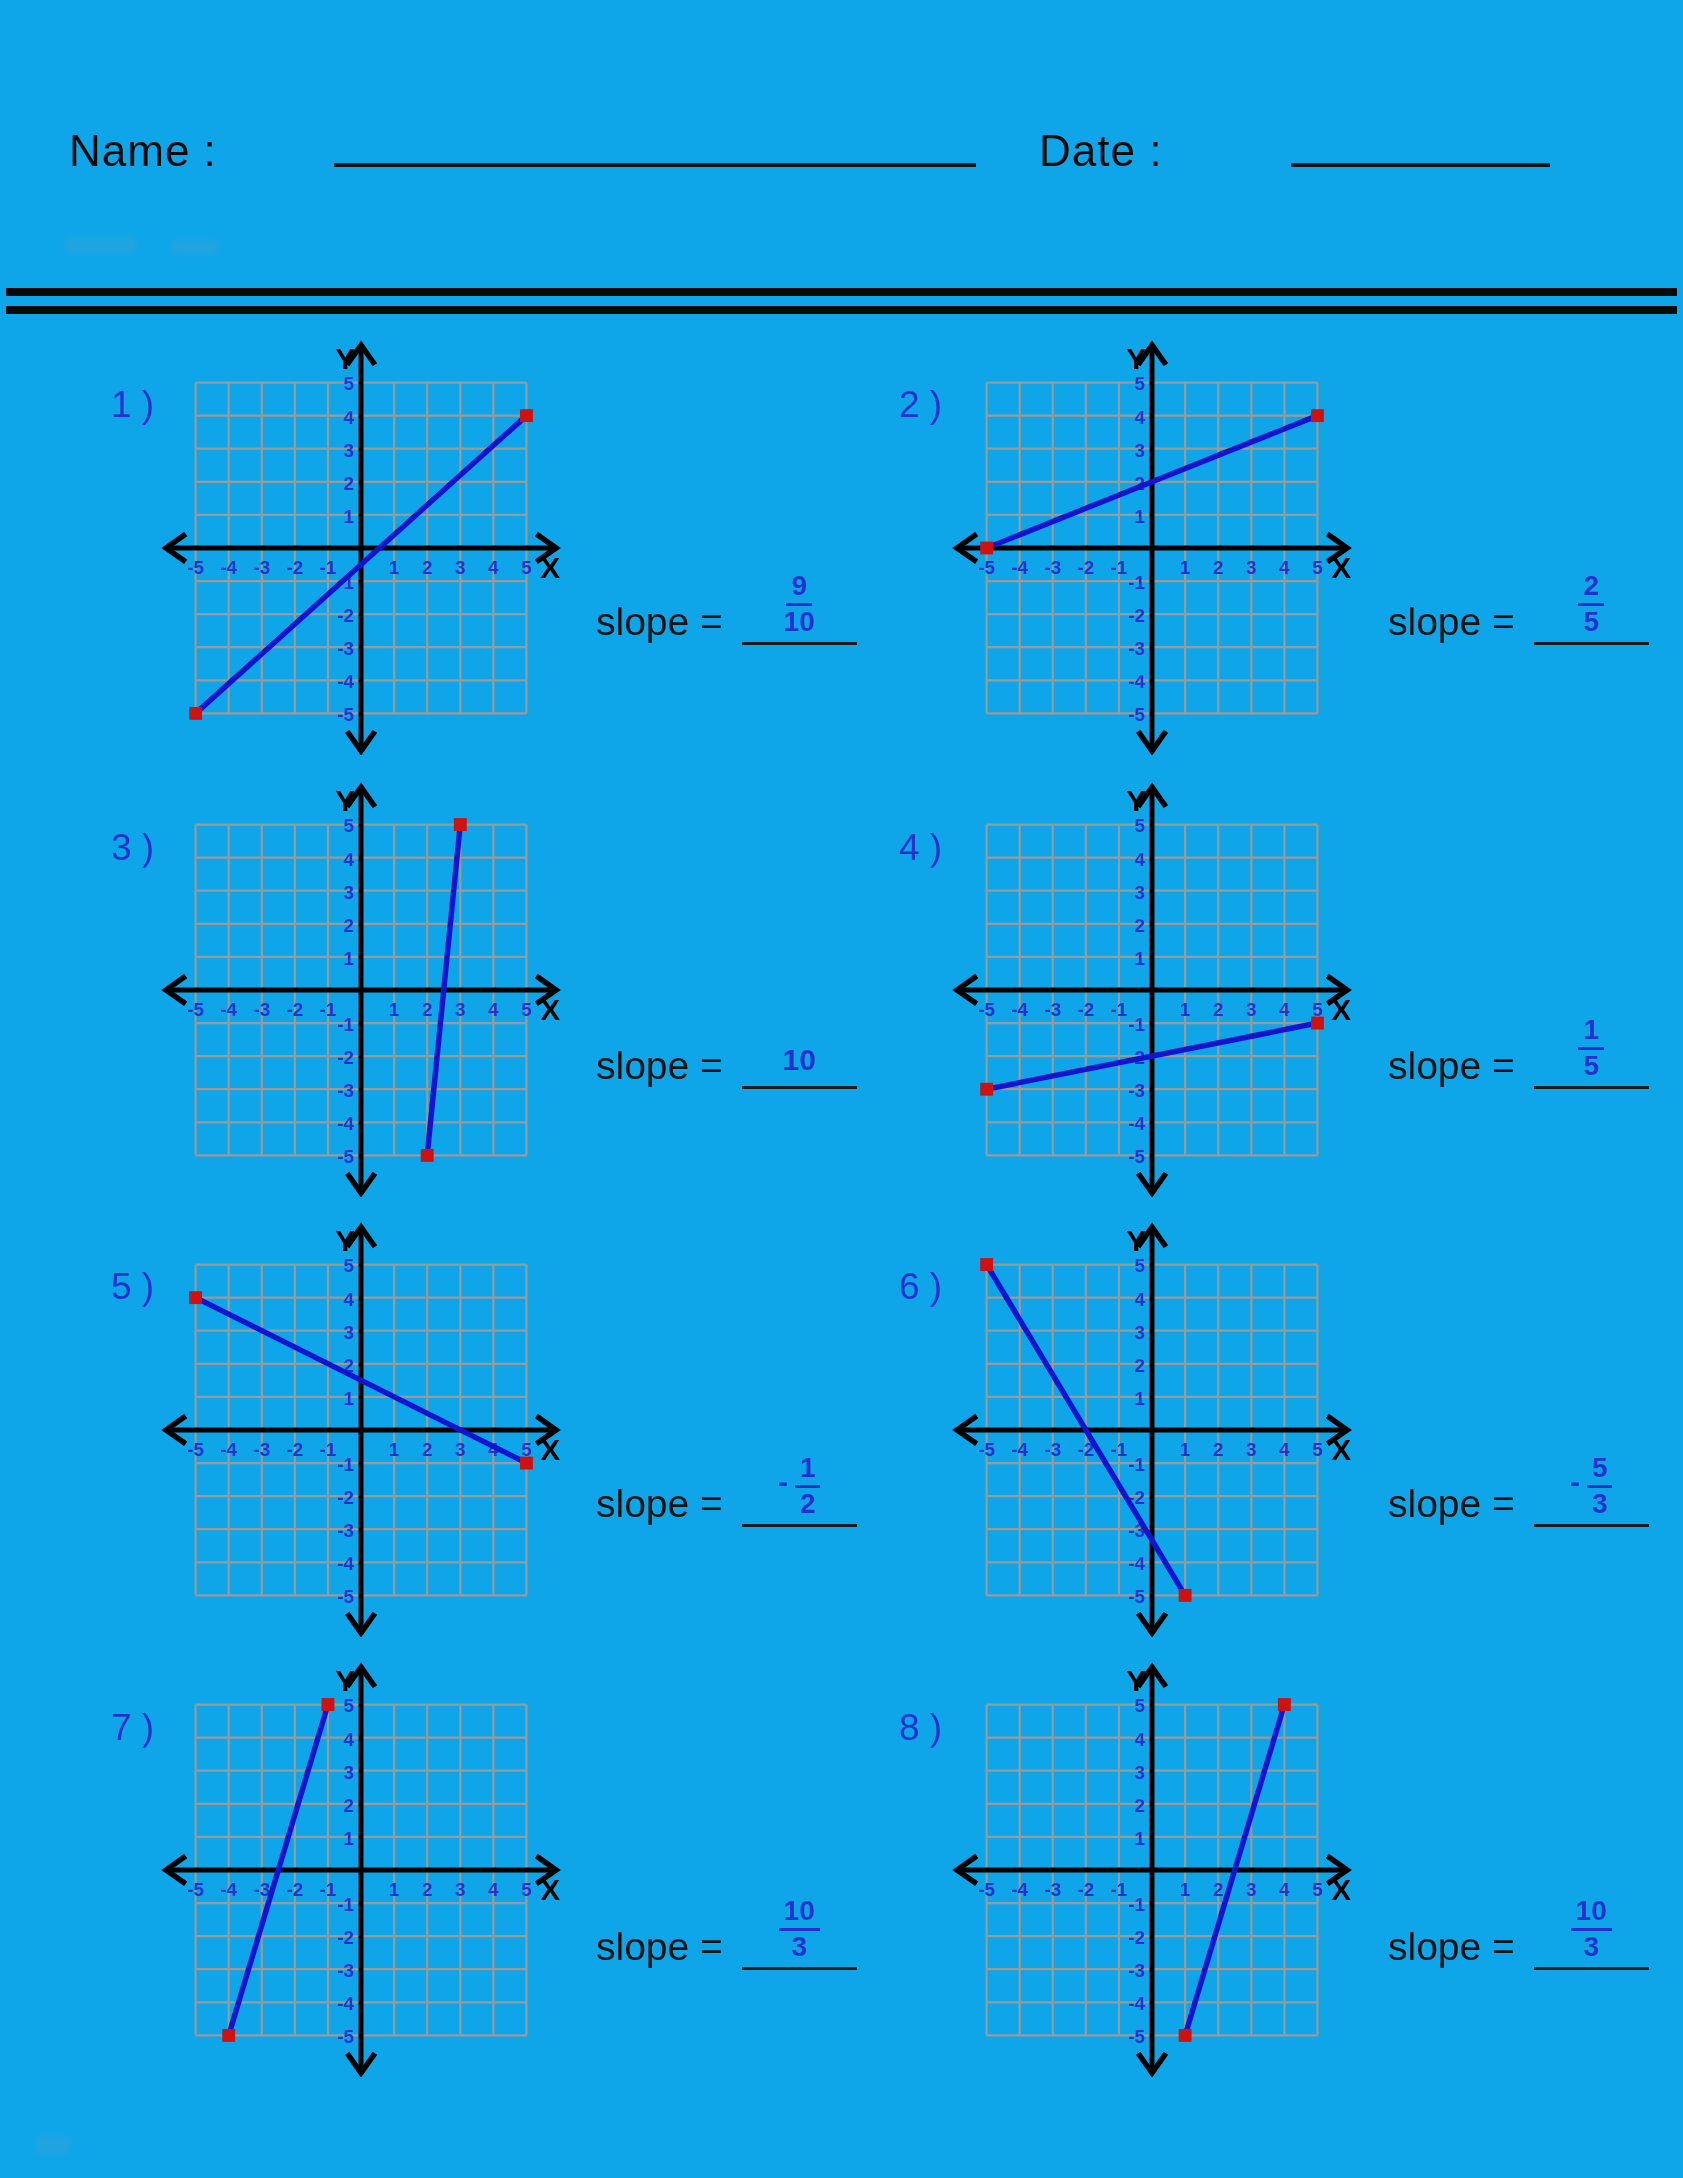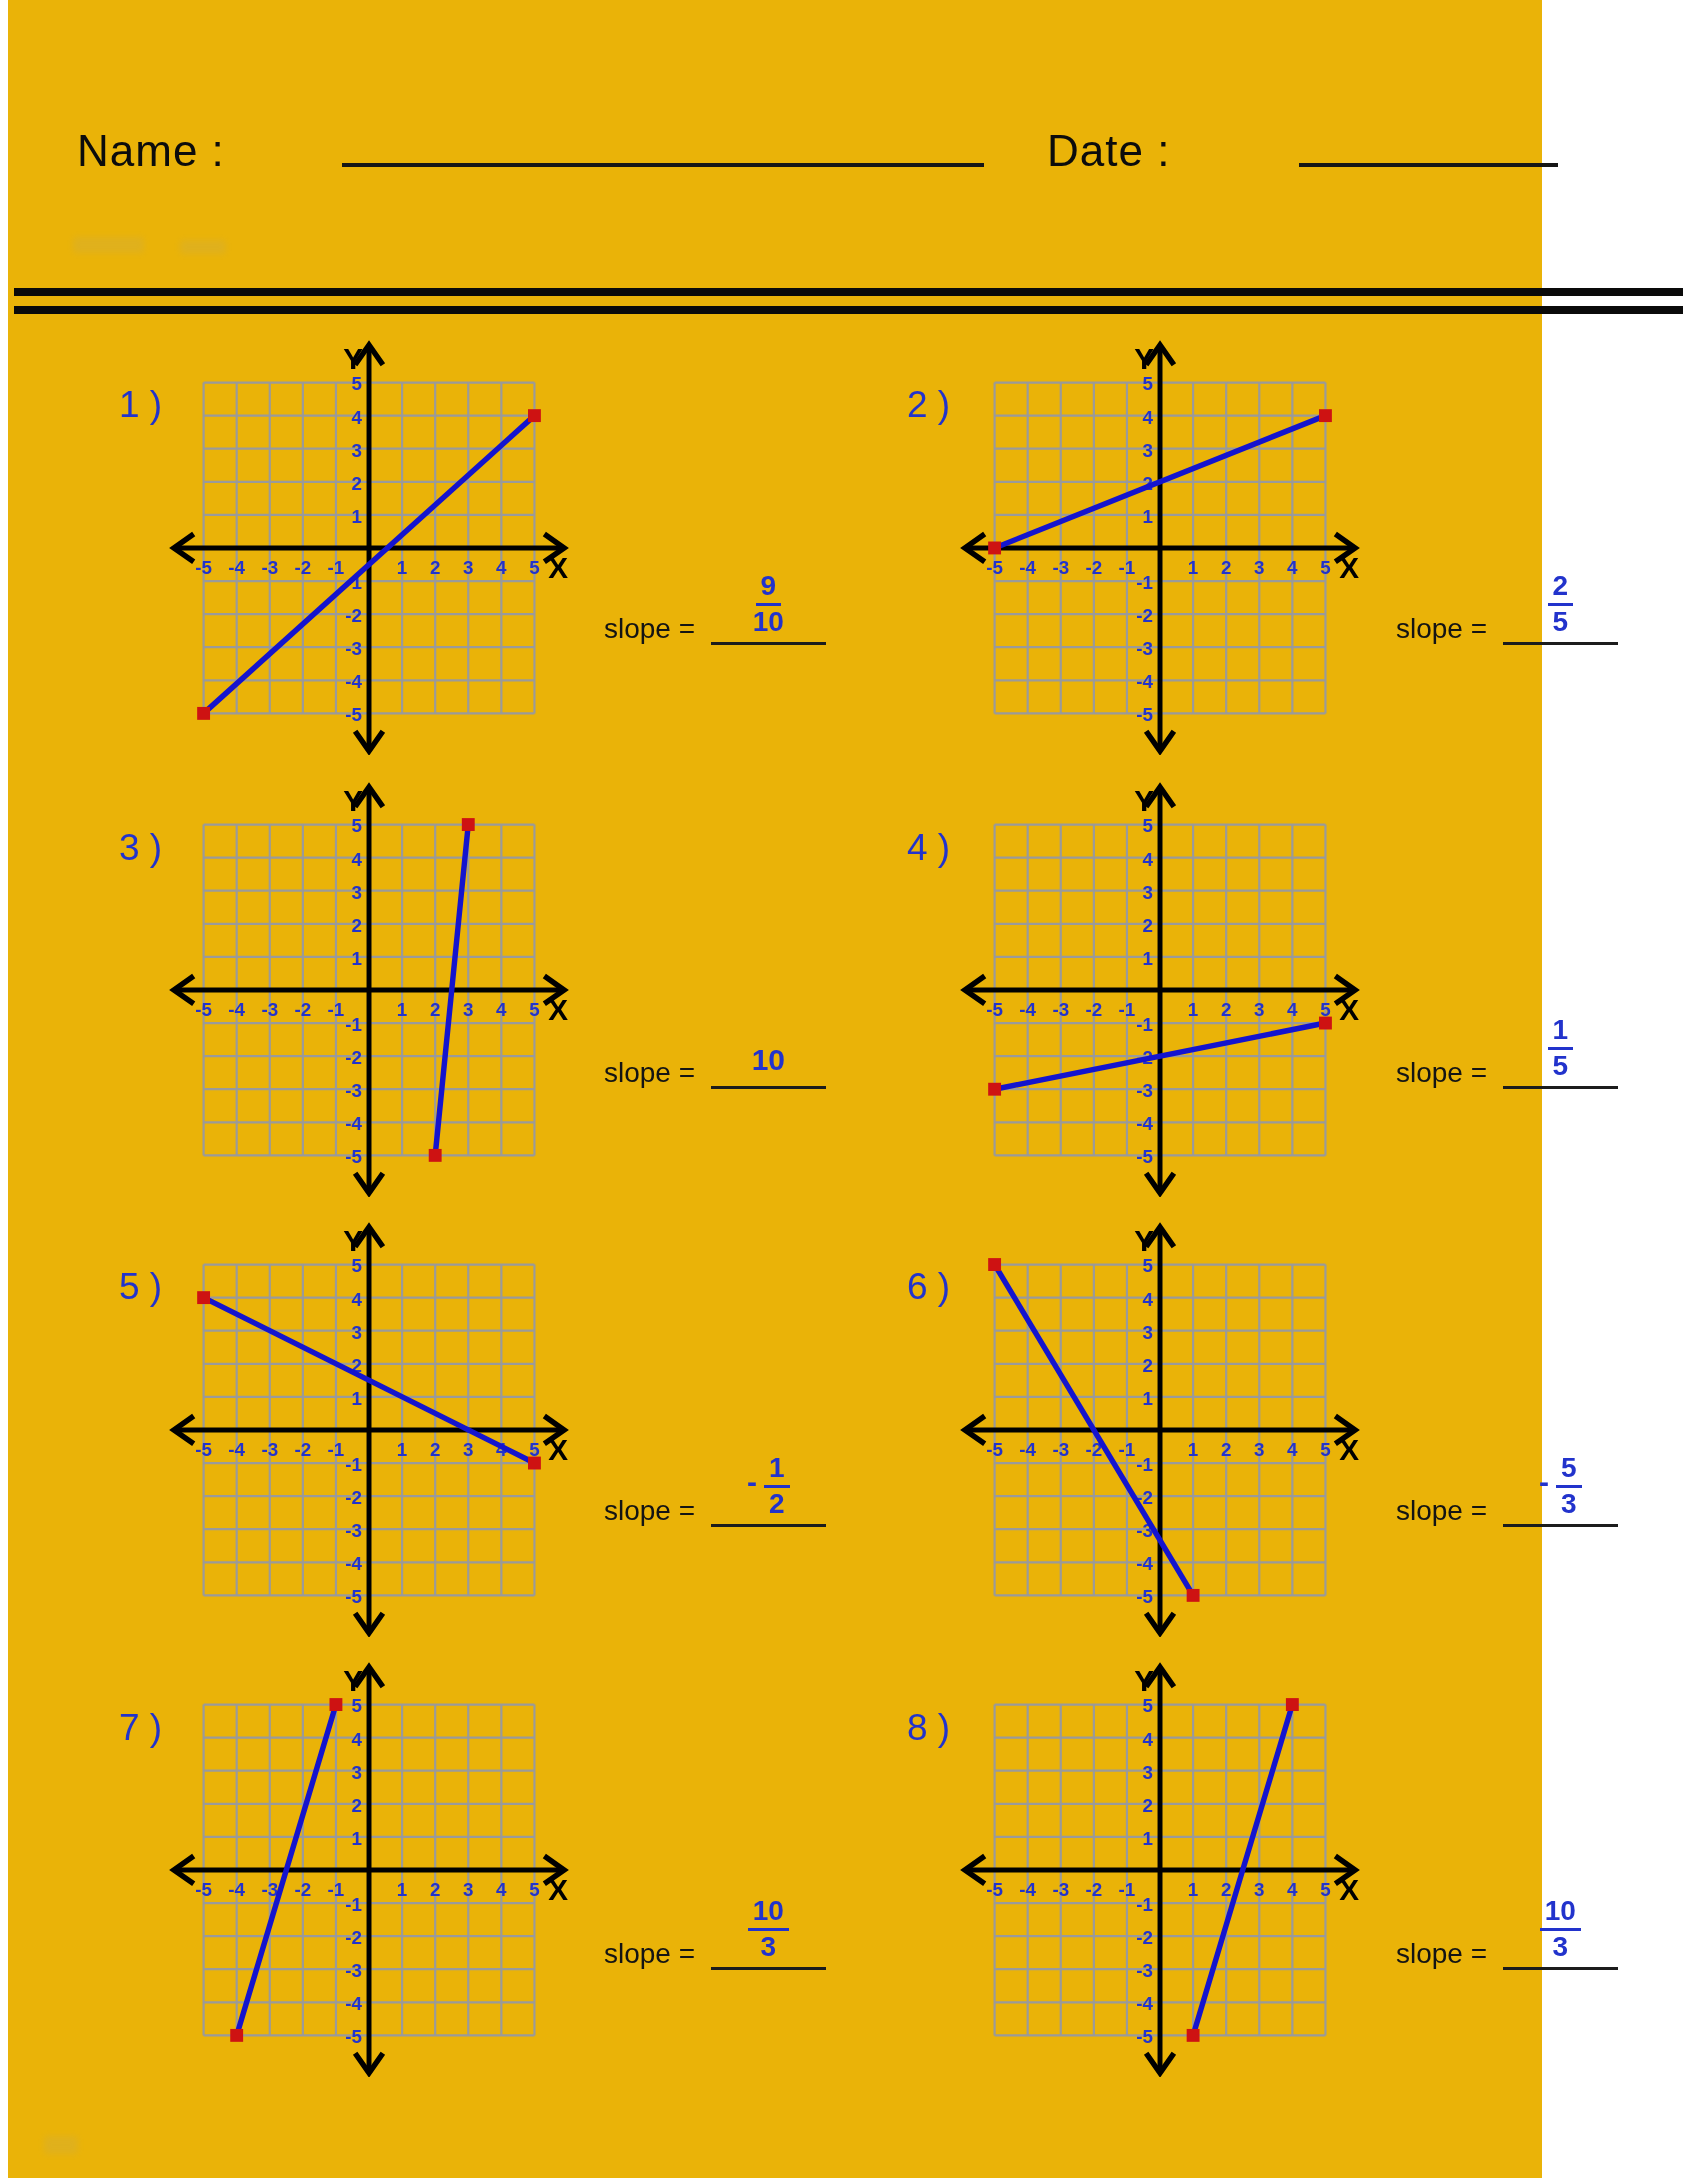--- a/index.html
+++ b/index.html
@@ -1,32 +1,32 @@
 <!DOCTYPE html>
 <html><head>
 <meta charset="utf-8">
 <style>
   * { margin:0; padding:0; box-sizing:border-box; }
   html,body { background:#ffffff; }
   body { width:1683px; height:2178px; position:relative; overflow:hidden;
          font-family:"Liberation Sans", sans-serif; }
-  #page { position:absolute; left:8px; top:0; width:1534px; height:2178px; background:#eab308; }
+  #page { position:absolute; left:0; top:0; width:1683px; height:2178px; background:#0ea5e9; }
 
   .hlabel { position:absolute; font-size:44px; color:#0c0c0c; letter-spacing:1px; white-space:pre; }
   .blank-line { position:absolute; border-bottom:4px solid #161616; }
   .divider { position:absolute; left:6px; top:288px; width:1671px; height:26px;
              border-top:8px solid #0a0a0a; border-bottom:8px solid #0a0a0a; }
   .smudge { position:absolute; background:#9aa1a6; opacity:.13; filter:blur(3px); border-radius:3px; }
 
   .problem { display:contents; }
   .pnum { position:absolute; font-size:37px; color:#2233cc; white-space:pre; }
   .graph { position:absolute; }
 
   .slope-block { position:absolute; display:flex; align-items:flex-end; height:85px; }
-  .slope-label { font-size:28px; color:#141414; line-height:1.15; white-space:pre; }
+  .slope-label { font-size:39px; color:#141414; line-height:1.15; white-space:pre; }
   .answer-area { width:115px; height:100%; margin-left:8px; border-bottom:3px solid #1c1c1c;
                  display:flex; justify-content:center; align-items:flex-end; }
   .answer { display:flex; align-items:center; gap:7px; color:#2233cc; font-weight:bold; margin-bottom:5px; }
   .minus { font-size:30px; line-height:1; padding-bottom:8px; }
   .frac { display:flex; flex-direction:column; align-items:center; font-size:28px; line-height:1.08; }
   .num { padding:0 5px 2px; border-bottom:3px solid #2233cc; }
   .den { padding-top:1px; }
   .int { font-size:30px; line-height:1; padding-bottom:6px; }
 
   svg text.tick  { font-family:"Liberation Sans",sans-serif; font-weight:bold; font-size:19px; fill:#2233cc; }

